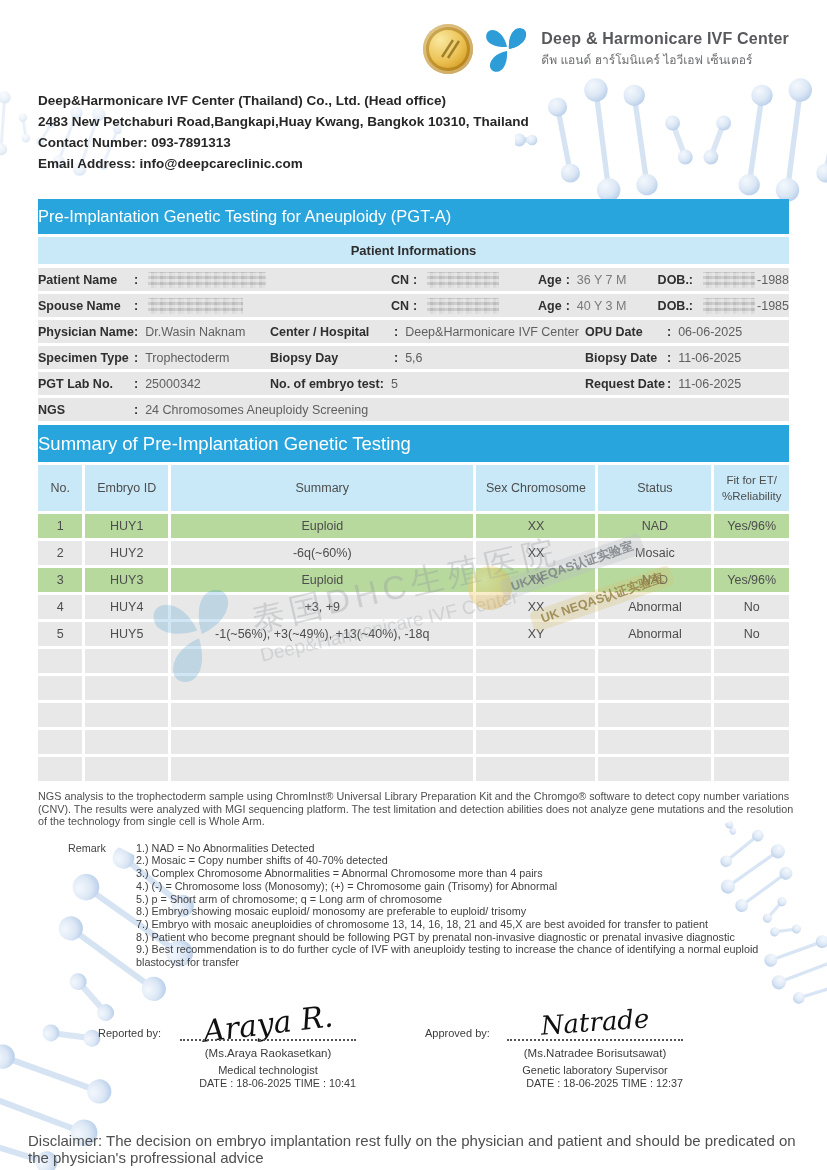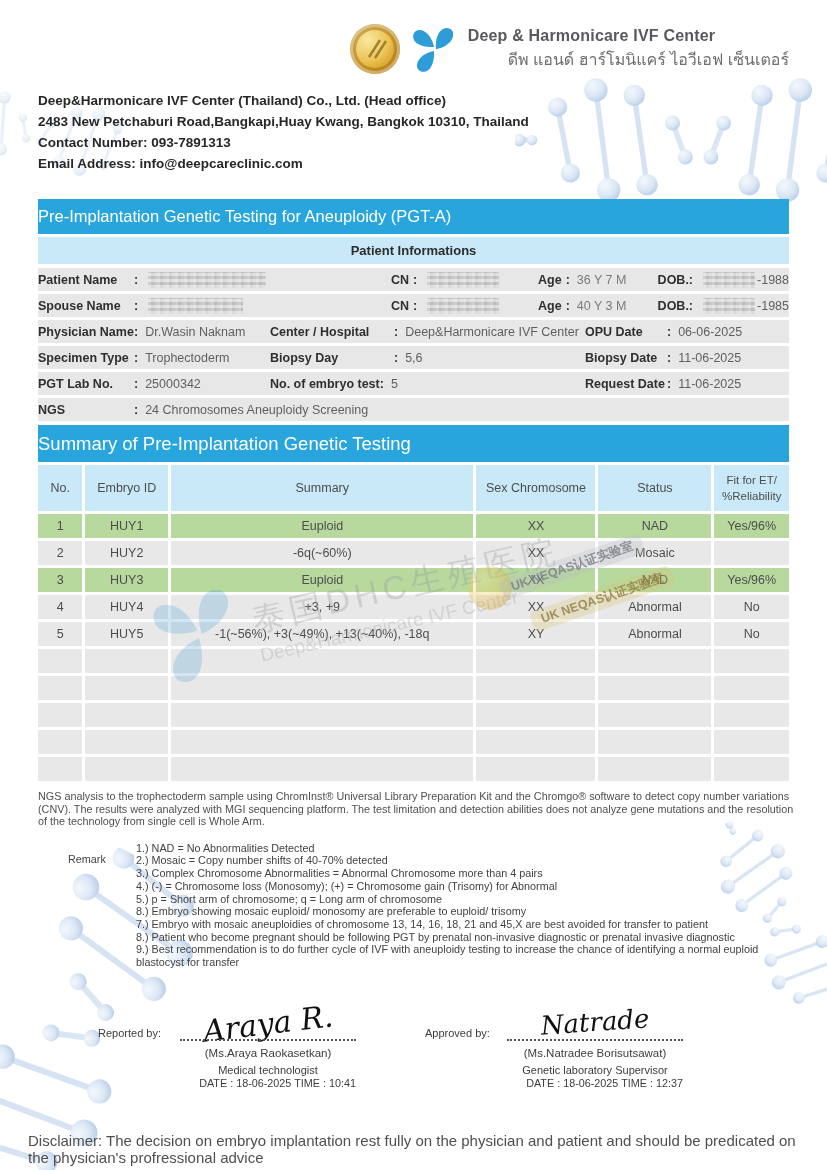--- a/index.html
+++ b/index.html
@@ -10,21 +10,21 @@
   
   .hdr{display:flex;justify-content:flex-end;align-items:center;gap:10px;min-height:62px;}
   .coin{width:50px;height:50px;border-radius:50%;
         background:radial-gradient(circle at 35% 32%,#f9e9a0,#ecc255 45%,#d19a1f 75%,#a8780e);
         box-shadow:inset 0 0 0 3px rgba(255,255,255,.35), inset 0 0 0 6px rgba(150,100,10,.45);
         position:relative;flex:0 0 auto;}
   .coin svg{position:absolute;inset:0;}
   .clover{width:48px;height:48px;flex:0 0 auto;}
   .hdr-text{text-align:left;}
   .org-name{font-size:16px;font-weight:bold;color:#58595c;letter-spacing:.2px;}
-  .org-thai{font-size:16px;color:#6d6e70;margin-top:2px;margin-left:40px;}
+  .org-thai{font-size:12px;color:#6d6e70;margin-top:2px;}
 
   
   .addr{margin-top:10px;font-size:13.5px;font-weight:bold;color:#272727;line-height:21px;}
 
   
   .bar-blue{background:#29a5dd;color:#ffffff;text-align:left;}
   .bar-title{margin-top:25px;height:35px;line-height:35px;font-size:16.5px;}
   .bar-sub{margin-top:3px;height:27px;line-height:27px;background:#c9e9f8;color:#2d2d2d;font-size:13px;font-weight:bold;text-align:center;}
   .bar-summary{margin-top:4px;height:37px;line-height:37px;font-size:18.5px;}
 
@@ -51,21 +51,21 @@
   td.th .fit2{font-size:11.5px;line-height:16px;display:block;}
   td.g{background:#e8e8e8;height:22px;}
   td.green{background:#b7d99e;}
   td.red{color:#e64a45;}
   col.c-no{width:44px;} col.c-id{width:82px;} col.c-sum{width:300px;}
   col.c-sex{width:118px;} col.c-st{width:112px;} col.c-fit{width:74px;}
 
   
   .ngs-note{margin-top:6px;width:762px;font-size:10.8px;color:#4f4f4f;line-height:12.6px;}
   .remark{margin-top:14px;display:flex;font-size:10.8px;color:#424242;line-height:12.7px;}
-  .remark-label{width:32px;margin-left:30px;flex:0 0 auto;margin-top:11px;}
+  .remark-label{width:32px;margin-left:30px;flex:0 0 auto;}
   .remark-lines{margin-left:36px;width:700px;}
 
   
   .signatures{display:flex;gap:65px;margin:14px 0 0 60px;}
   .sig-col{position:relative;width:262px;}
   .sig-label{position:absolute;left:0;top:44px;font-size:11px;color:#3c3c3c;}
   .sig-line-wrap{position:relative;margin-left:82px;width:176px;height:58px;}
   .dotted{position:absolute;bottom:0;left:0;right:0;border-bottom:2px dotted #555;}
   .sig-script{position:absolute;bottom:0px;left:0;right:0;text-align:center;
       font-family:"DejaVu Serif",serif;font-style:italic;color:#101010;

